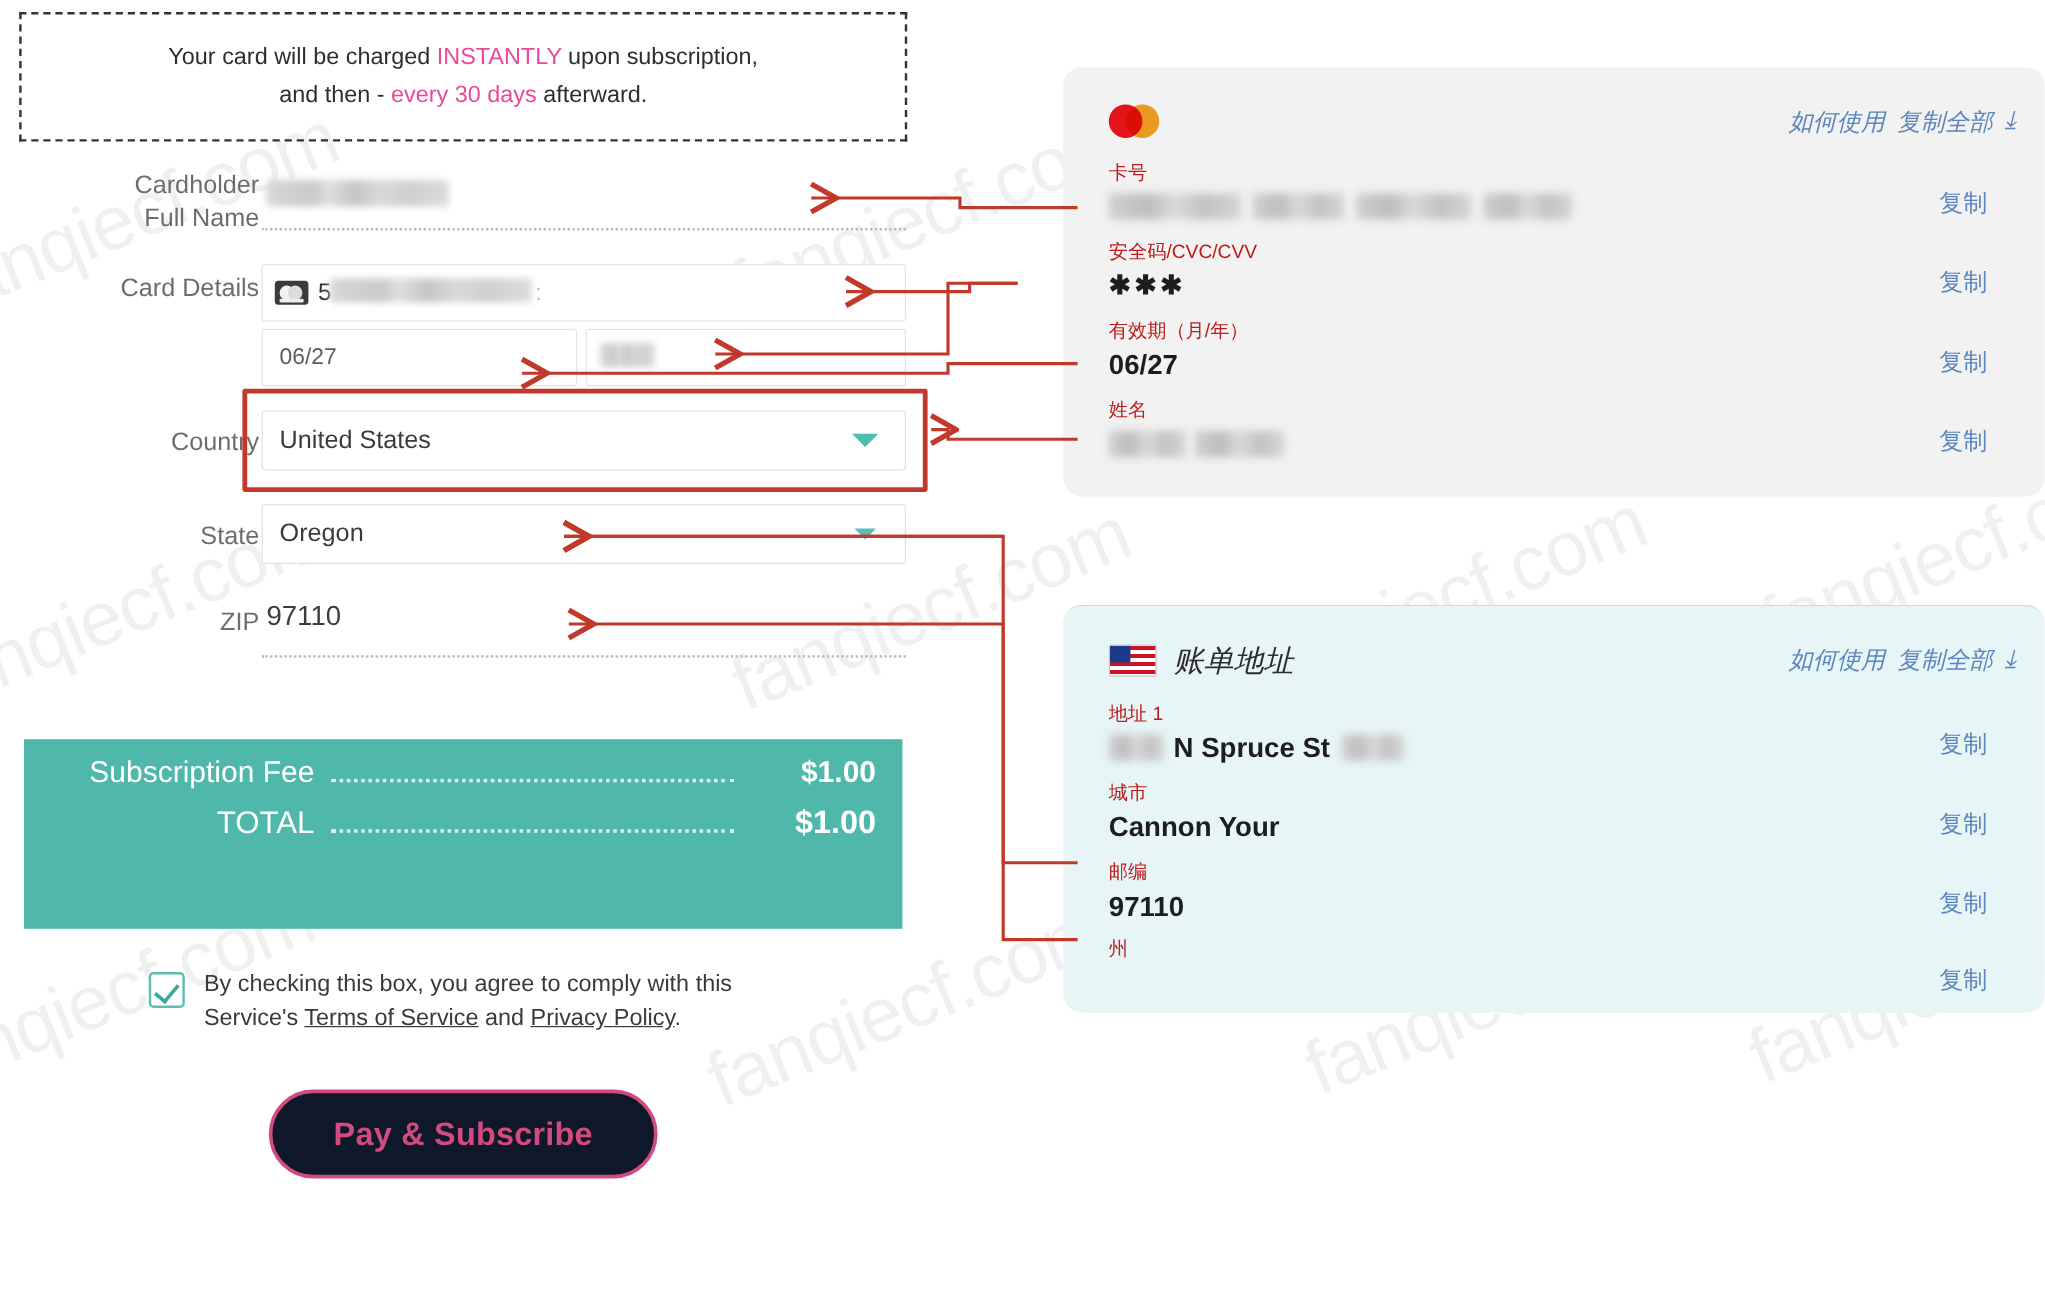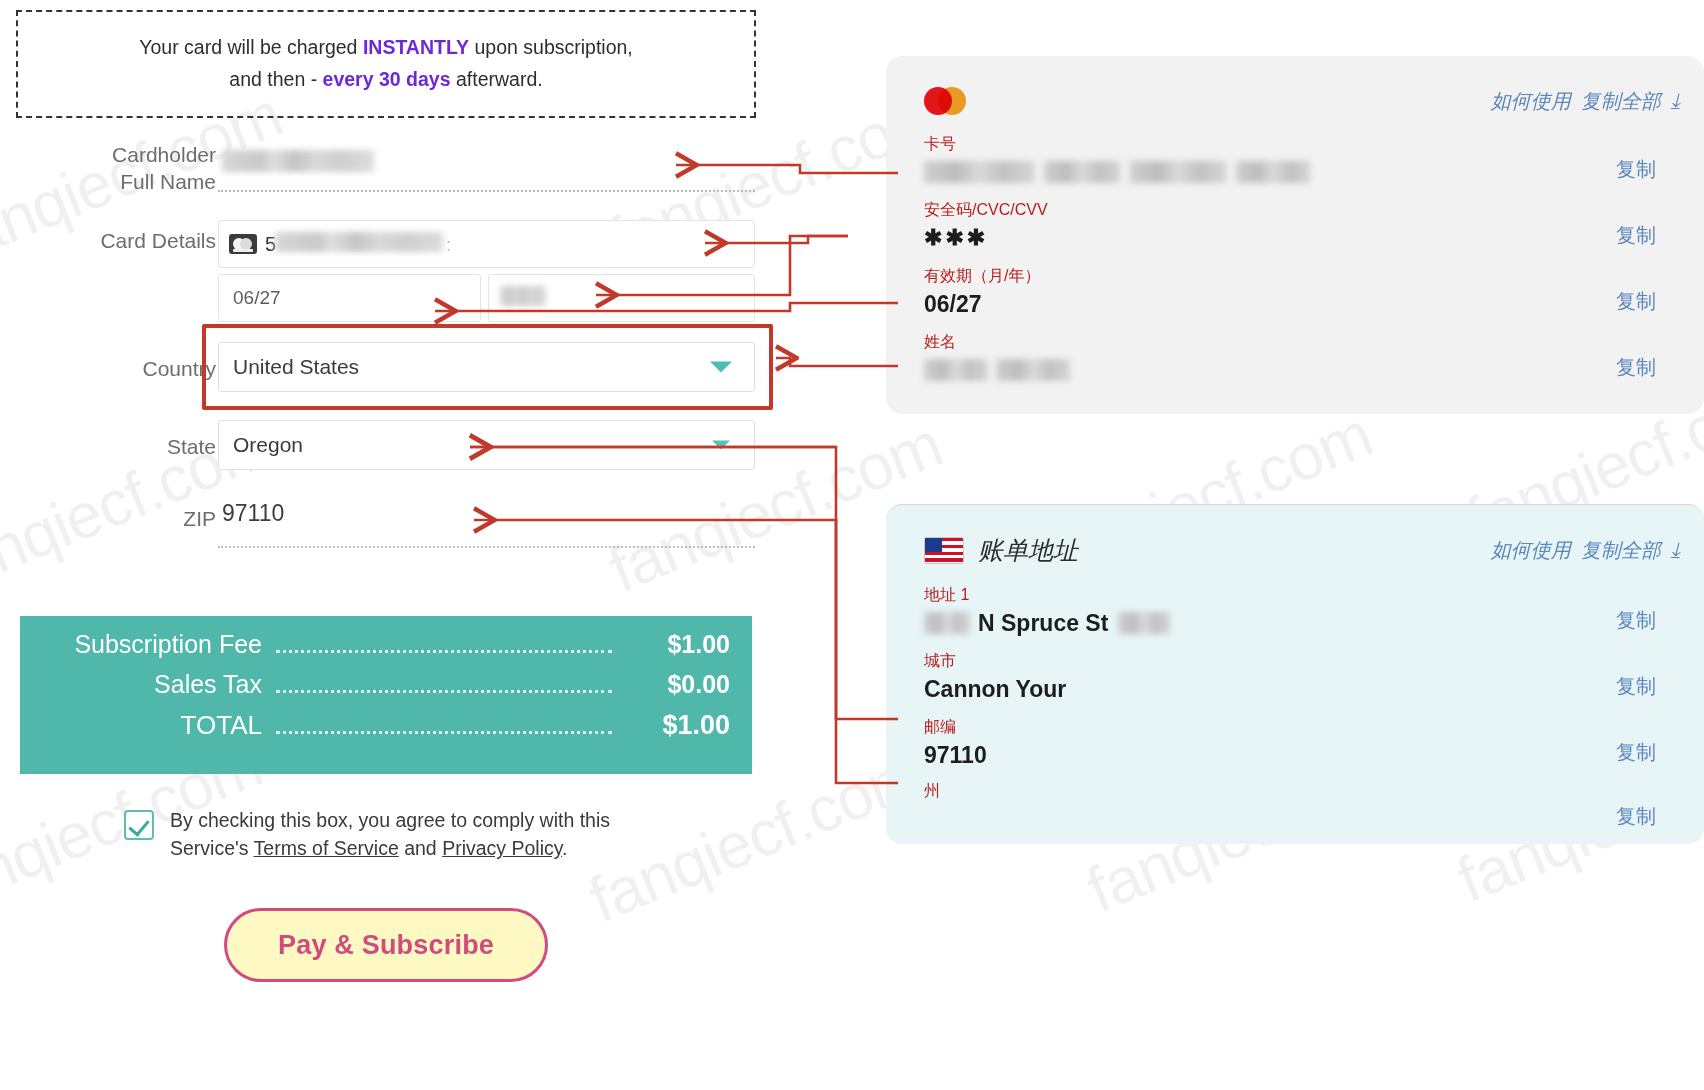--- a/index.html
+++ b/index.html
@@ -33,21 +33,21 @@
 
   .notice {
     position:absolute; left:16px; top:10px; width:740px; height:108px;
     border:2px dashed #333;
     display:flex; flex-direction:column; align-items:center; justify-content:center;
     text-align:center;
     color:#2e2e2e;
     font-size:19.5px;
     line-height:1.62;
   }
-  .notice b { font-weight:bold; color:#6d28d9; }
+  .notice b { font-weight:normal; color:#ec4899; }
 
   .formrow { position:absolute; display:flex; align-items:flex-start; }
 
   .flabel {
     color:#6d6d6d;
     font-size:21px;
     text-align:right;
     line-height:1.28;
     font-weight:400;
   }
@@ -163,21 +163,21 @@
     transform:rotate(40deg);
   }
   #terms .ttext {
     margin-left:16px; font-size:19.5px; color:#3a3a3a; line-height:1.46;
   }
   #terms .tlink { text-decoration:underline; color:#3a3a3a; }
 
   
   #paybtn {
     position:absolute; left:224px; top:908px; width:324px; height:74px;
-    border:3px solid #d14b7e; border-radius:38px; background:#fef9c3;
+    border:3px solid #d14b7e; border-radius:38px; background:#0f172a;
     color:#d14b7e; font-size:27px; font-weight:bold;
     display:flex; align-items:center; justify-content:center;
     letter-spacing:0.2px;
   }
 
   
   #rightcol { position:absolute; left:886px; top:0; width:818px; height:1090px; z-index:10; }
 
   .rcard {
     position:absolute; left:0; width:818px;
@@ -318,25 +318,20 @@
       <span>97110</span>
     </div>
   </div>
 
   <div id="totals">
     <div class="trow">
       <span class="tl">Subscription Fee</span>
       <span class="dots"></span>
       <span class="tv">$1.00</span>
     </div>
-    <div class="trow">
-      <span class="tl">Sales Tax</span>
-      <span class="dots"></span>
-      <span class="tv">$0.00</span>
-    </div>
     <div class="trow big">
       <span class="tl">TOTAL</span>
       <span class="dots"></span>
       <span class="tv">$1.00</span>
     </div>
   </div>
 
   <div id="terms">
     <div class="cbox"></div>
     <div class="ttext">

